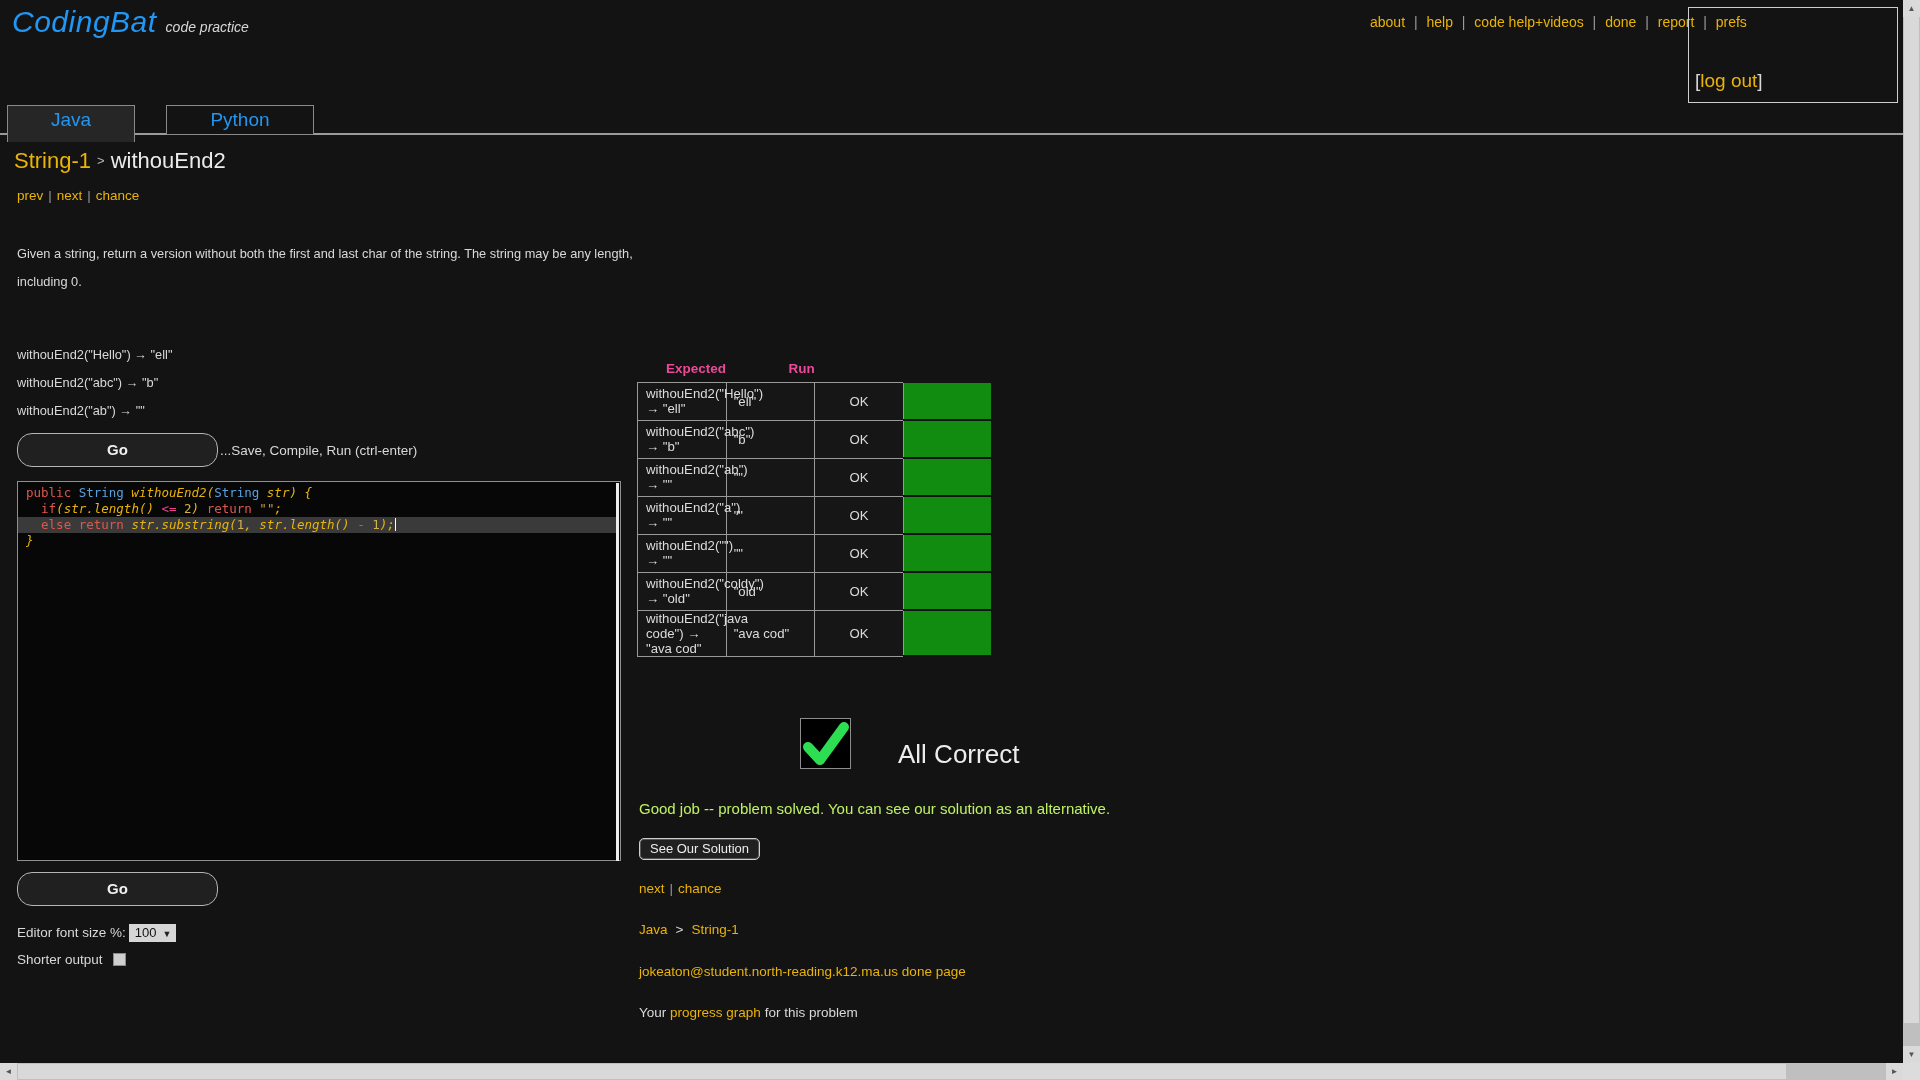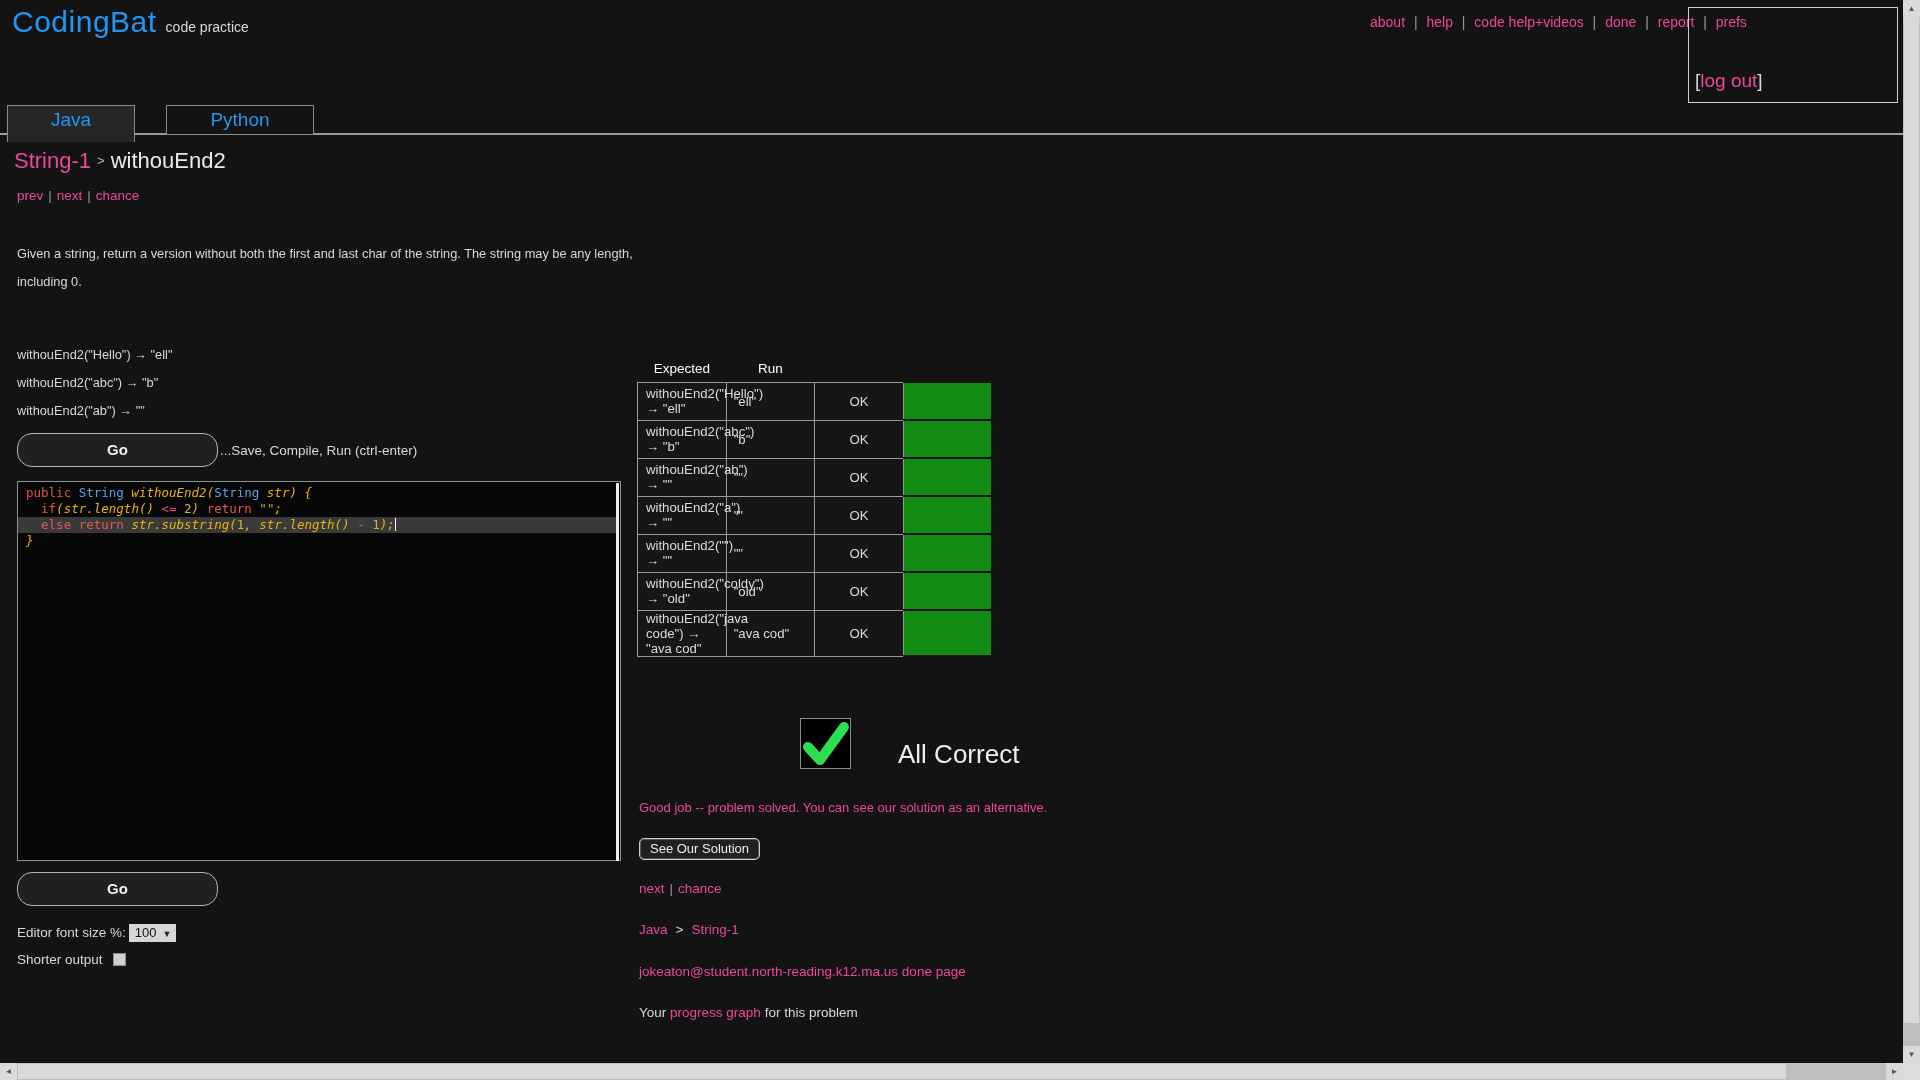--- a/index.html
+++ b/index.html
@@ -3,25 +3,25 @@
 <meta charset="utf-8">
 <style>
   * { margin:0; padding:0; box-sizing:border-box; }
   html,body { width:1920px; height:1080px; overflow:hidden; }
   body {
     background:#131313;
     font-family:"Liberation Sans", sans-serif;
     color:#dcdcdc;
     position:relative;
   }
-  a, .link { color:#ec4899; text-decoration:none; cursor:pointer;margin-top:28px; }
+  a, .link { color:#eab308; text-decoration:none; cursor:pointer;margin-top:28px; }
   .sep { color:#9a9a9a; padding:0 5px; }
 
   
-  .logo-wrap { position:absolute; left:12px; top:5px; white-space:nowrap; }
+  .logo-wrap { position:absolute; left:12px; top:5px; white-space:nowrap;font-style:italic; }
   .logo { color:#2196f3; font-size:30px; letter-spacing:0.5px; }
   .tagline { color:#d8d8d8; font-size:14px; margin-left:9px; }
   .top-nav { position:absolute; top:14px; left:1370px; width:256px; font-size:14px; color:#1e88d2; white-space:nowrap; }
   .logout-box { position:absolute; left:1688px; top:7px; width:210px; height:96px; border:1px solid #cfcfcf; }
   .logout-line { position:absolute; left:6px; bottom:10px; font-size:19px; color:#d8d8d8; }
 
   
   .tab-bar { position:absolute; left:0; top:104px; width:1903px; height:31px; border-bottom:2px solid #9a9a9a; }
   .tab { position:absolute; top:1px; height:30px; border:1px solid #8a8a8a; text-align:center;
          font-size:19px; color:#2196f3; line-height:28px; cursor:pointer; }
@@ -62,36 +62,36 @@
   .font-select { display:inline-block; background:#d6d6d6; color:#111; font-size:13px;
                  padding:1px 5px 2px 6px; margin-left:3px; cursor:pointer; }
   .font-select .arr { font-size:9px; color:#222; margin-left:6px; }
   .shorter-row { position:absolute; left:17px; top:952px; font-size:13.5px; color:#d9d9d9; }
   .checkbox { display:inline-block; width:13px; height:13px; background:#cfcfcf; border:1px solid #8a8a8a;
               vertical-align:-2px; margin-left:10px; cursor:pointer; }
 
   
   .results { position:absolute; left:637px; top:355px; }
   table { border-collapse:collapse; table-layout:fixed; width:356px; }
-  th { font-size:13.5px; color:#ffffff; font-weight:normal; height:27px; text-align:center; }
+  th { font-size:13.5px; color:#ec4899; font-weight:bold; height:27px; text-align:right; }
   td { border:1px solid #999; font-size:13.2px; color:#dcdcdc; height:38px; background:#161616; }
   td.exp { width:228px; padding-left:8px; }
   td.exp.center { text-align:center; padding-left:0; }
   td.run { width:67px; padding-left:7px; }
   td.ok  { width:27px; text-align:center; }
   td.pass { width:34px; background:#118c11; border-left:1px solid #999;
             border-top:2px solid #131313; border-bottom:2px solid #131313; border-right:2px solid #131313; }
 
   
   .verdict { position:absolute; left:800px; top:718px; white-space:nowrap; }
   .check-img { display:inline-block; width:51px; height:51px; background:#000;
                border:1px solid #8d8d8d; vertical-align:bottom; }
   .verdict-label { font-size:26px; color:#ededed; vertical-align:bottom; line-height:30px;margin-left:47px; }
 
-  .solved-msg { position:absolute; left:639px; top:800px; font-size:13px; color:#ec4899; }
+  .solved-msg { position:absolute; left:639px; top:800px; font-size:15px; color:#bef264; }
   .solution-btn { position:absolute; left:639px; top:838px; background:#202020; color:#ececec;
                   border:1px solid #cfcfcf; box-shadow:0 0 0 1px #555 inset; border-radius:5px;
                   font-size:13px; padding:2px 10px 3px 10px; cursor:pointer; }
   .bottom-links { position:absolute; left:639px; top:881px; font-size:13.5px; }
   .bottom-crumb { position:absolute; left:639px; top:922px; font-size:13.5px; }
   .bottom-crumb .gt { color:#d8d8d8; padding:0 8px; }
   .done-link { position:absolute; left:639px; top:964px; font-size:13.5px; }
   .progress-line { position:absolute; left:639px; top:1005px; font-size:13.5px; color:#d9d9d9; }
 
   

